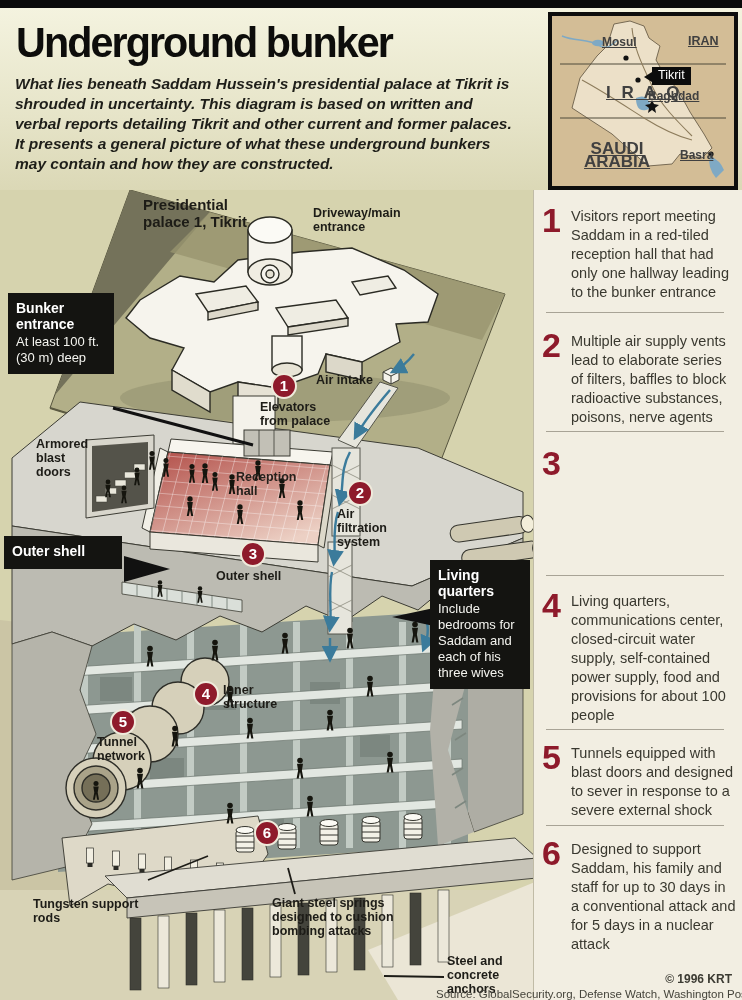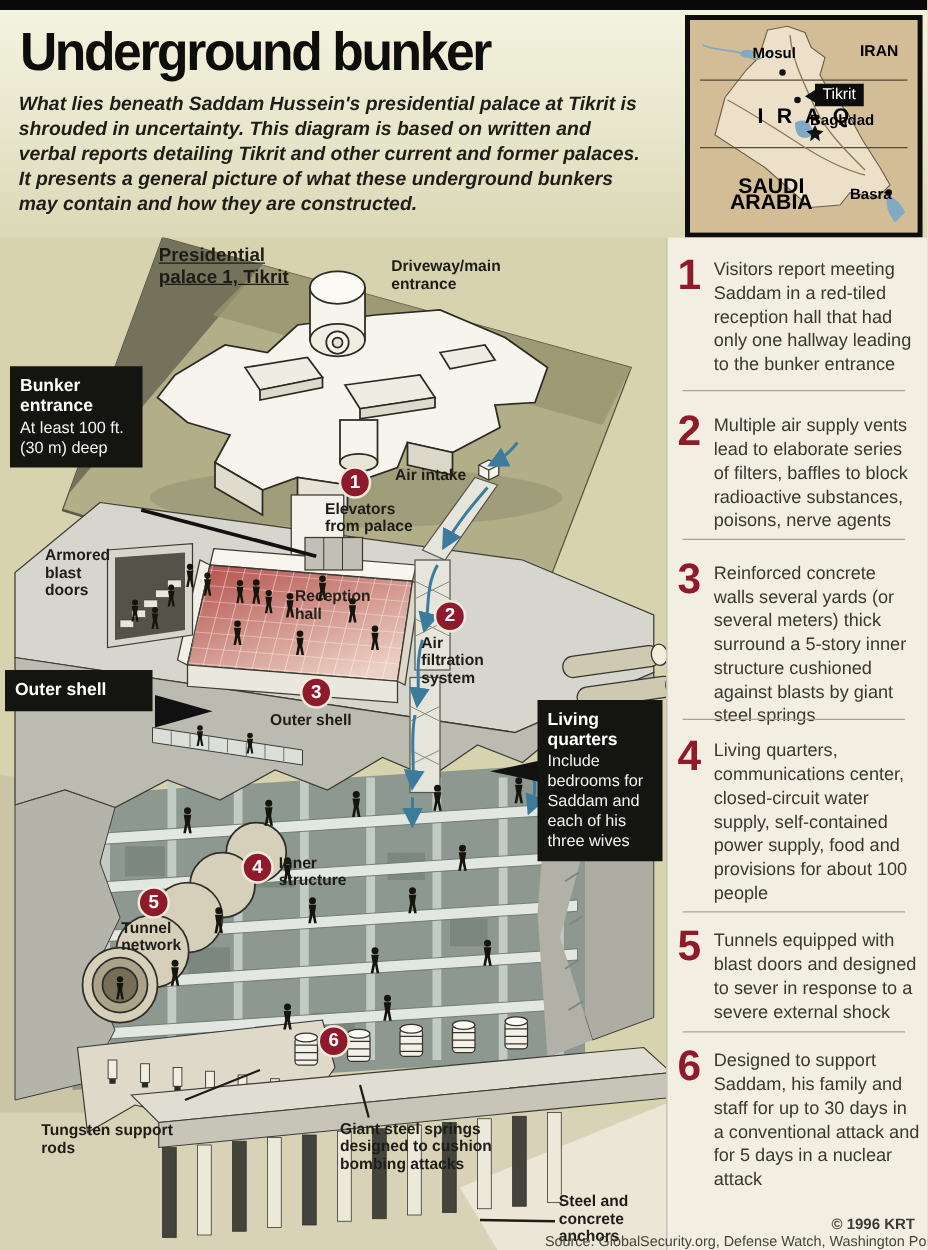--- a/index.html
+++ b/index.html
@@ -3,21 +3,21 @@
 <meta charset="utf-8">
 <style>
   html,body{margin:0;padding:0;}
   .page{position:relative;width:742px;height:1000px;overflow:hidden;background:#d6d3ae;font-family:"Liberation Sans",sans-serif;}
   .topbar{position:absolute;left:0;top:0;width:742px;height:8px;background:#0a0a0a;}
   .header{position:absolute;left:0;top:8px;width:742px;height:182px;background:linear-gradient(180deg,#f4f3df 0%,#e6e4c8 60%,#dbd8b6 100%);}
   .title{position:absolute;left:16px;top:10px;margin:0;font-size:43px;font-weight:bold;color:#0d0d0b;letter-spacing:-2px;transform:scaleX(.96);transform-origin:left top;white-space:nowrap;}
   .intro{position:absolute;left:15px;top:66px;width:505px;margin:0;font-style:italic;font-weight:bold;font-size:15.5px;line-height:20px;color:#1e1e19;}
   
   .map{position:absolute;left:548px;top:12px;width:182px;height:170px;background:#d3bd96;border:4px solid #0d0d0d;}
-  .mlabel{position:absolute;font-weight:bold;font-size:12px;line-height:12px;color:#000000;}
+  .mlabel{position:absolute;font-weight:bold;font-size:12px;line-height:12px;color:#404040;text-decoration:underline;}
   .mlabel.sm{font-size:17px;padding-left:16px;}
   .tikrit{position:absolute;background:#0c0c0c;color:#fff;padding:2px 6px 3px;font-weight:normal;font-size:12.5px;line-height:13px;}
   .tikrit:before{content:"";position:absolute;left:-8px;top:5px;border:5px solid transparent;border-right:8px solid #0c0c0c;border-left:none;}
   .pre{white-space:pre-line;}
   
   .panel{position:absolute;left:533px;top:190px;width:209px;height:810px;background:#f2eee2;border-left:1px solid #c0bba6;box-sizing:border-box;}
   .rc-item{position:absolute;left:8px;width:194px;display:flex;gap:5px;}
   .rc-num{font-size:34px;font-weight:bold;color:#8e1a2b;line-height:30px;min-width:24px;}
   .rc-text{font-size:14.5px;line-height:19px;color:#39382f;padding-top:2px;}
   .rc-div{position:absolute;left:12px;width:178px;height:1px;background:#a8a396;}
@@ -312,21 +312,21 @@
       <g>
         <path d="M113,218 L253,255" stroke="#111" stroke-width="3" fill="none"></path>
         <polygon points="124,366 170,379 124,392" fill="#111"></polygon>
         <polygon points="434,418 392,427 434,436" fill="#111"></polygon>
         <path d="M148,690 L208,666" stroke="#1d1c17" stroke-width="1.8" fill="none"></path>
         <path d="M295,704 L288,678" stroke="#1d1c17" stroke-width="1.8" fill="none"></path>
         <path d="M384,786 L444,787" stroke="#1d1c17" stroke-width="2" fill="none"></path>
       </g>
     </svg>
 
-    <div class="dlabel big" style="left:127px;top:6px;width:126px;text-decoration:underline;">Presidential palace 1, Tikrit</div>
+    <div class="dlabel big" style="left:143px;top:6px;width:126px;">Presidential palace 1, Tikrit</div>
     <div class="dlabel" style="left:313px;top:16px;width:104px;">Driveway/main entrance</div>
     <div class="dlabel" style="left:316px;top:183px;width:70px;">Air intake</div>
     <div class="dlabel" style="left:260px;top:210px;width:76px;">Elevators from palace</div>
     <div class="dlabel" style="left:36px;top:247px;width:64px;">Armored blast doors</div>
     <div class="dlabel" style="left:236px;top:280px;width:78px;color:#26211c;">Reception hall</div>
     <div class="dlabel" style="left:337px;top:317px;width:66px;">Air filtration system</div>
     <div class="dlabel" style="left:216px;top:379px;width:100px;">Outer shell</div>
     <div class="dlabel" style="left:223px;top:493px;width:68px;">Inner structure</div>
     <div class="dlabel" style="left:97px;top:545px;width:66px;">Tunnel network</div>
     <div class="dlabel" style="left:33px;top:682px;width:112px;margin-top:25px;">Tungsten support rods</div>
@@ -359,21 +359,20 @@
       <span class="rc-text">Visitors report meeting Saddam in a red-tiled reception hall that had only one hallway leading to the bunker entrance</span>
     </div>
     <div class="rc-div" style="top:122px;"></div>
     <div class="rc-item" style="top:140px;">
       <span class="rc-num">2</span>
       <span class="rc-text">Multiple air supply vents lead to elaborate series of filters, baffles to block radioactive substances, poisons, nerve agents</span>
     </div>
     <div class="rc-div" style="top:241px;"></div>
     <div class="rc-item" style="top:258px;">
       <span class="rc-num">3</span>
-      <span class="rc-text">Reinforced concrete walls several yards (or several meters) thick surround a 5-story inner structure cushioned against blasts by giant steel springs</span>
     </div>
     <div class="rc-div" style="top:385px;"></div>
     <div class="rc-item" style="top:400px;">
       <span class="rc-num">4</span>
       <span class="rc-text">Living quarters, communications center, closed-circuit water supply, self-contained power supply, food and provisions for about 100 people</span>
     </div>
     <div class="rc-div" style="top:539px;"></div>
     <div class="rc-item" style="top:552px;">
       <span class="rc-num">5</span>
       <span class="rc-text">Tunnels equipped with blast doors and designed to sever in response to a severe external shock</span>

